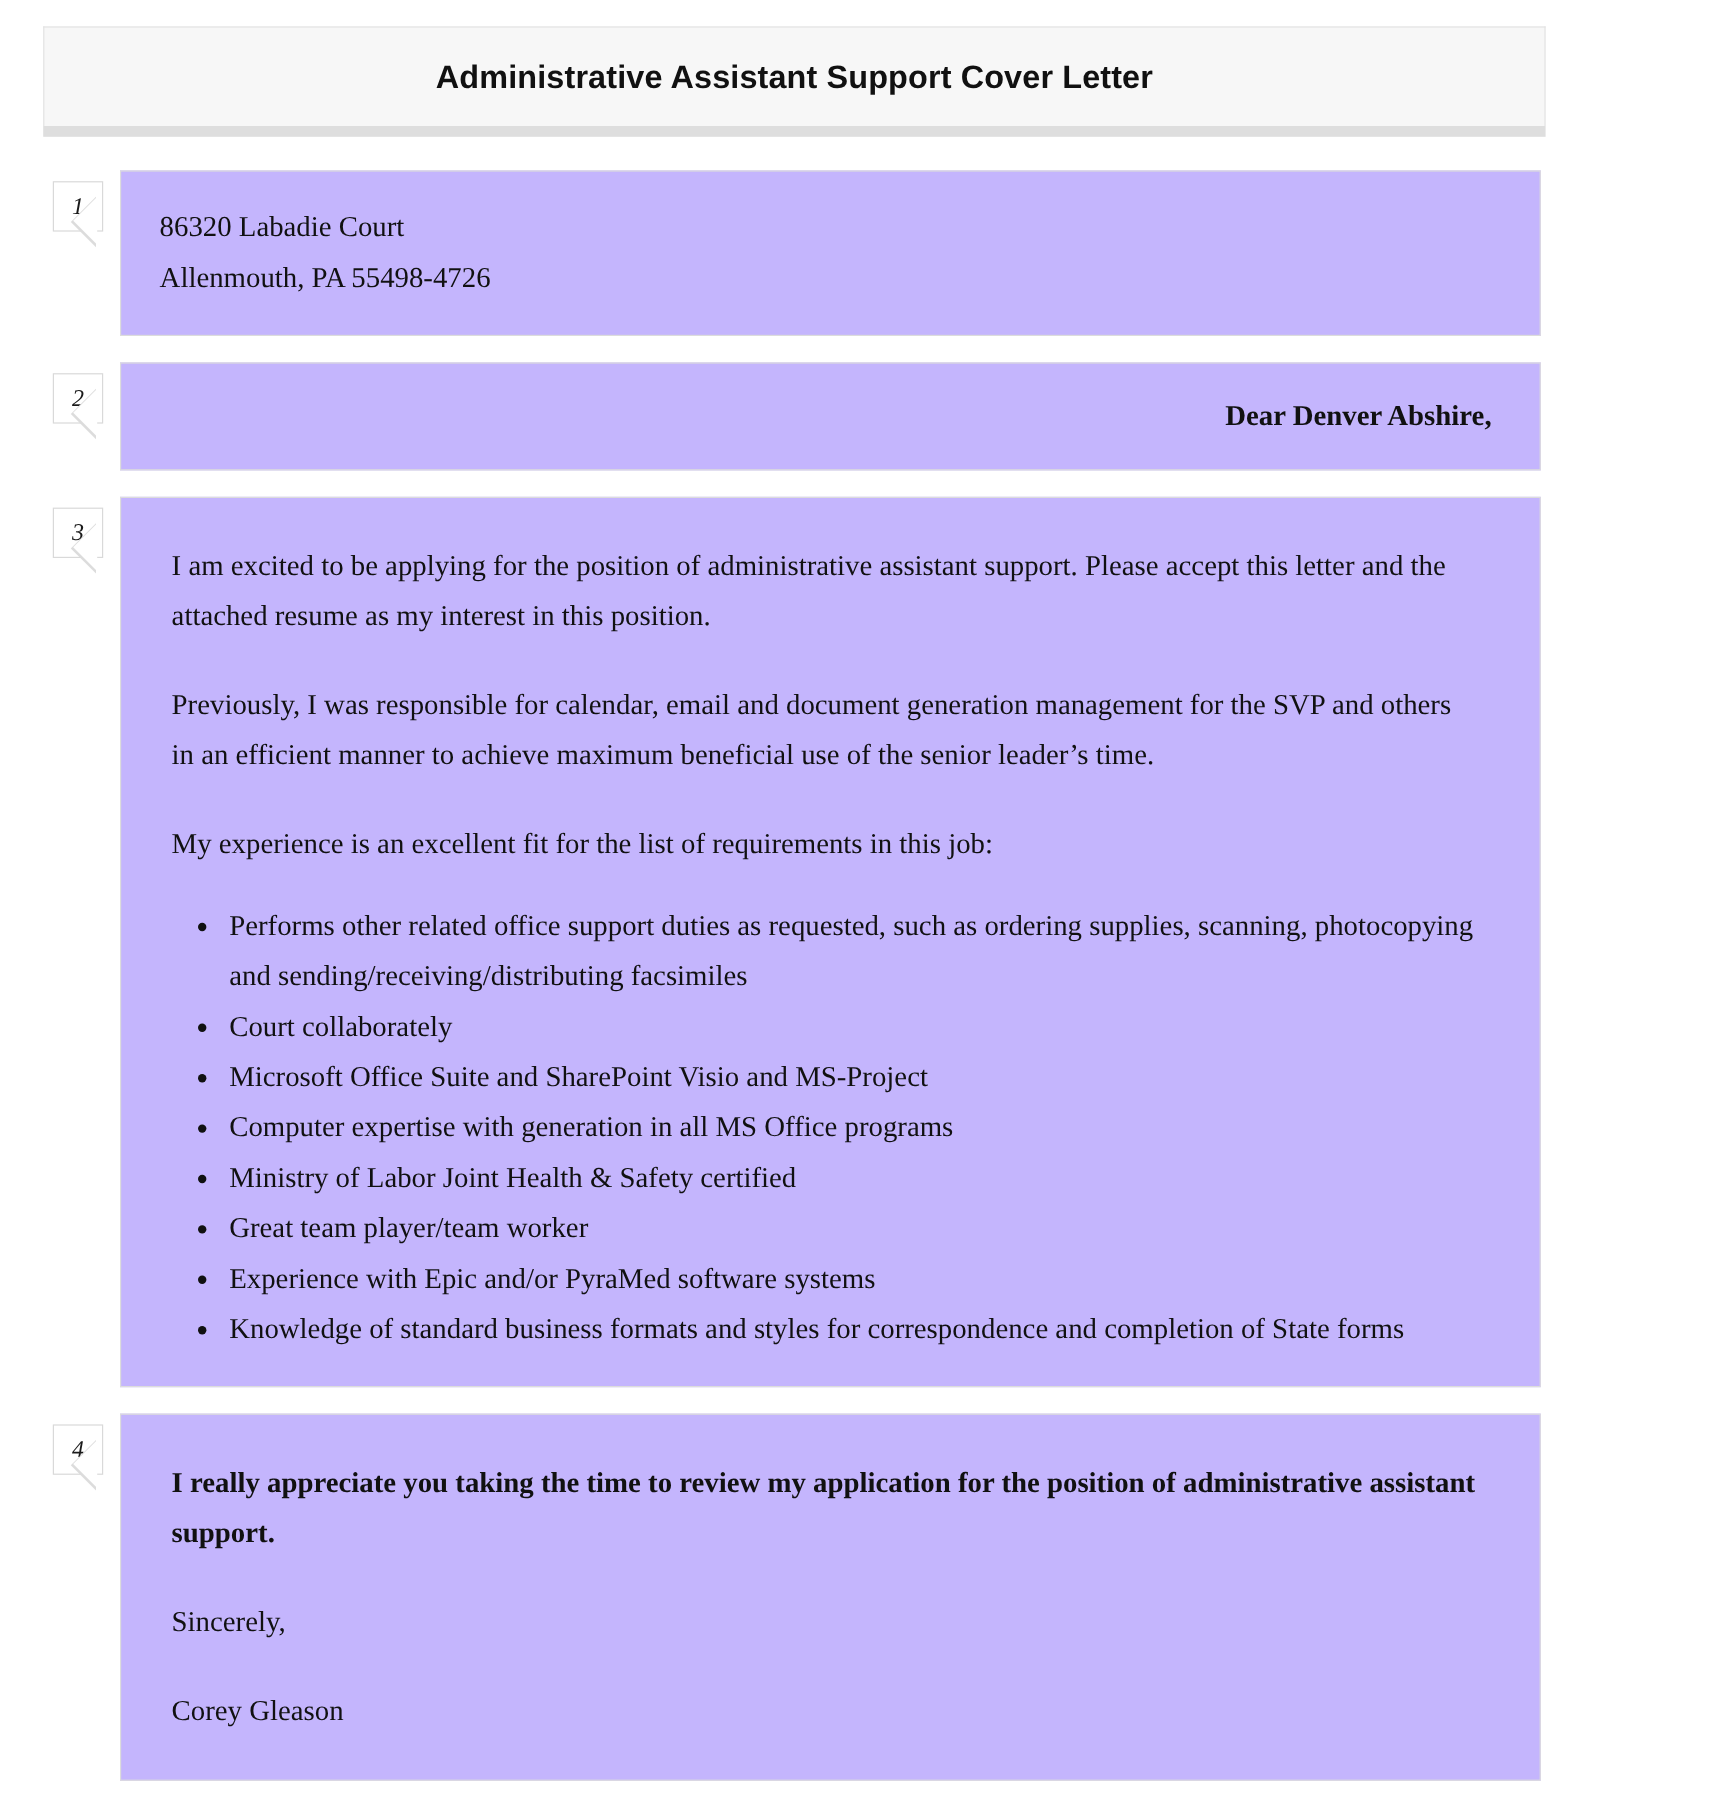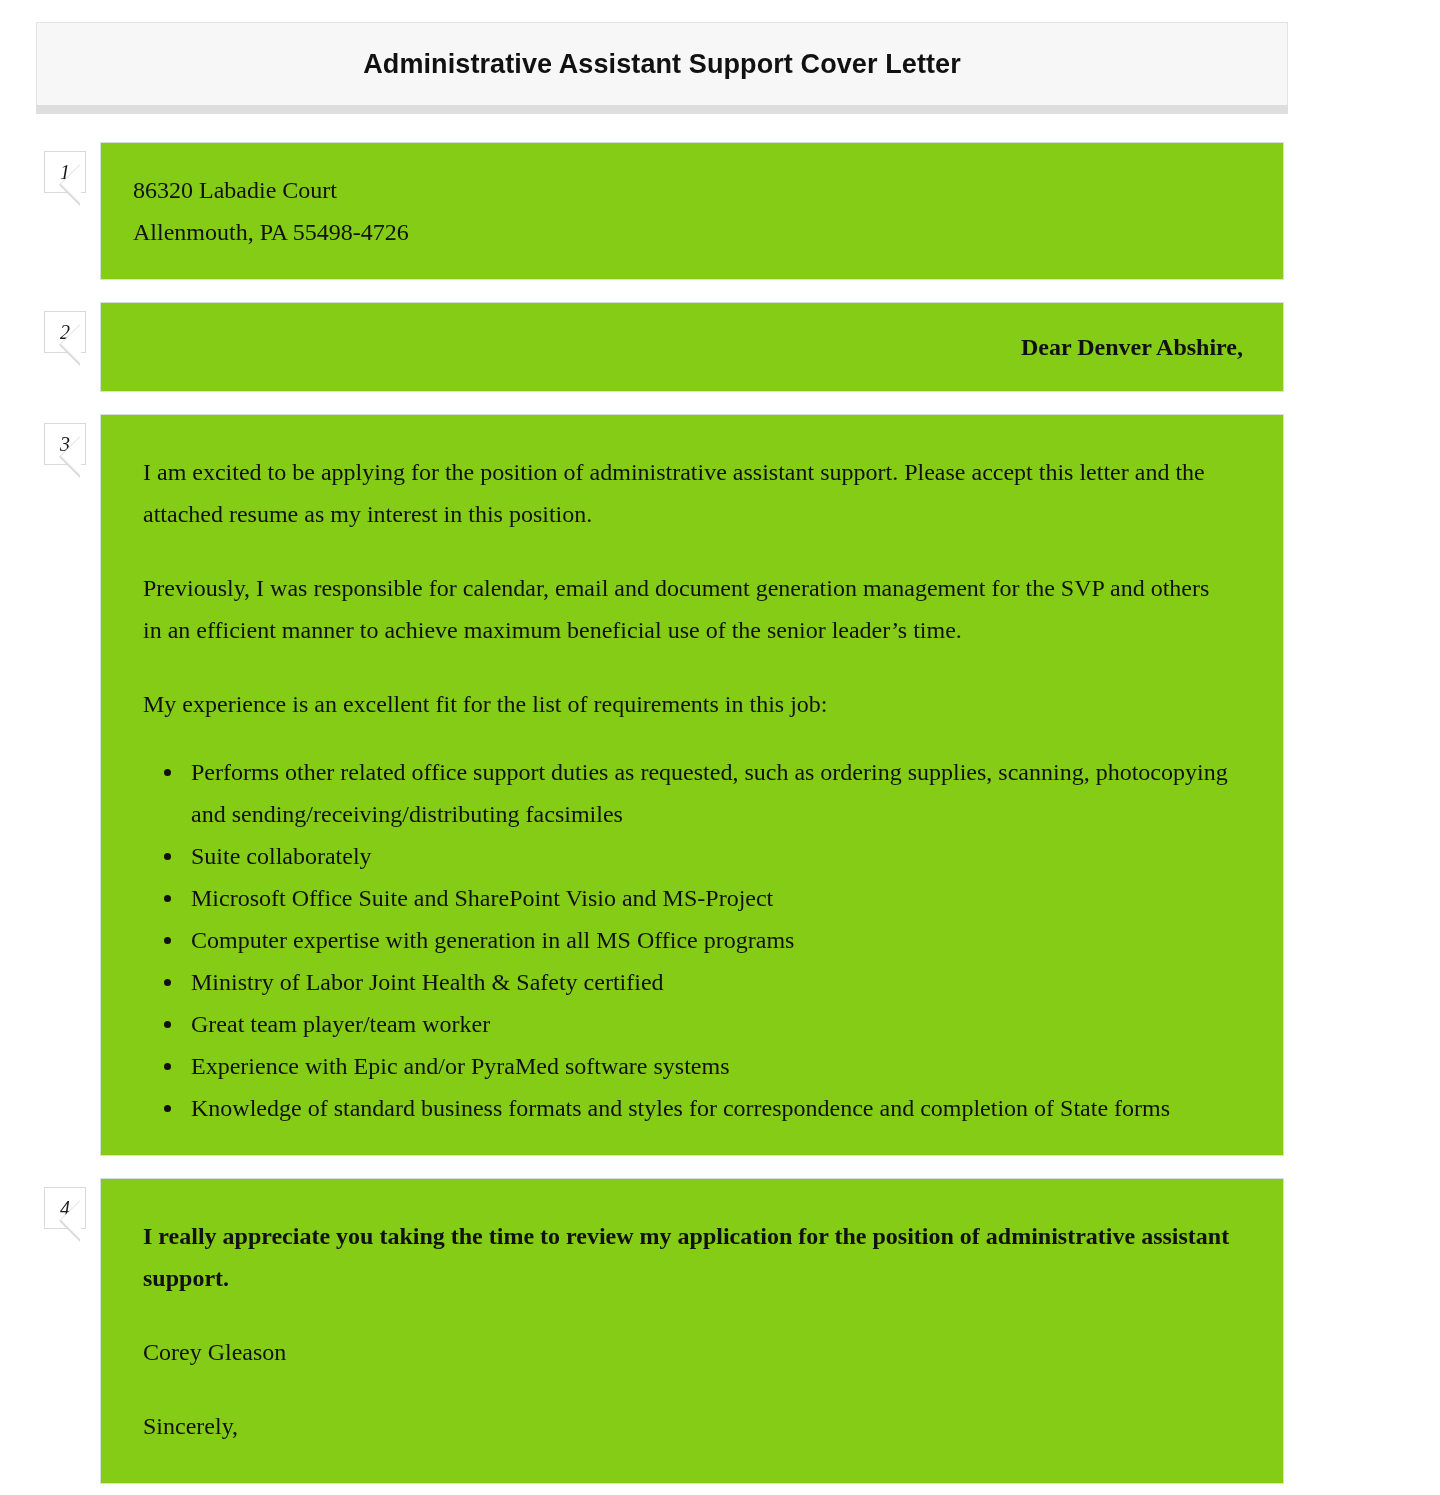--- a/index.html
+++ b/index.html
@@ -83,21 +83,21 @@
   .callout-wrap {
     position: relative;
     flex: 1;
     margin-right: 40px;
     margin-left: 0;
   }
 
   .callout {
     position: relative;
     border: 1px solid #dcdcdc;
-    background: #84cc16;
+    background: #c4b5fd;
     box-sizing: border-box;
     padding: 26px 40px 26px 32px;
     margin-left: 20px;
   }
   
   .tail-outer,
   .tail-inner {
     position: absolute;
     width: 0;
     height: 0;
@@ -200,41 +200,41 @@
       </div>
       <div class="callout-wrap">
         <div class="tail-outer"></div>
         <div class="tail-inner"></div>
         <div class="callout">
           <p class="para">I am excited to be applying for the position of administrative assistant support. Please accept this letter and the attached resume as my interest in this position.</p>
           <p class="para">Previously, I was responsible for calendar, email and document generation management for the SVP and others in an efficient manner to achieve maximum beneficial use of the senior leader’s time.</p>
           <p class="para">My experience is an excellent fit for the list of requirements in this job:</p>
           <ul class="req-list">
             <li>Performs other related office support duties as requested, such as ordering supplies, scanning, photocopying and sending/receiving/distributing facsimiles</li>
-            <li>Suite collaborately</li>
+            <li>Court collaborately</li>
             <li>Microsoft Office Suite and SharePoint Visio and MS-Project</li>
             <li>Computer expertise with generation in all MS Office programs</li>
             <li>Ministry of Labor Joint Health &amp; Safety certified</li>
             <li>Great team player/team worker</li>
             <li>Experience with Epic and/or PyraMed software systems</li>
             <li>Knowledge of standard business formats and styles for correspondence and completion of State forms</li>
           </ul>
         </div>
       </div>
     </div>
 
     <div class="block">
       <div class="badge-col">
         <div class="badge">4</div>
       </div>
       <div class="callout-wrap">
         <div class="tail-outer"></div>
         <div class="tail-inner"></div>
         <div class="callout">
           <p class="para bold-para">I really appreciate you taking the time to review my application for the position of administrative assistant support.</p>
+          <p class="para">Sincerely,</p>
           <p class="para">Corey Gleason</p>
-          <p class="para">Sincerely,</p>
         </div>
       </div>
     </div>
 
   </div>
 </div>
 
 </body></html>

